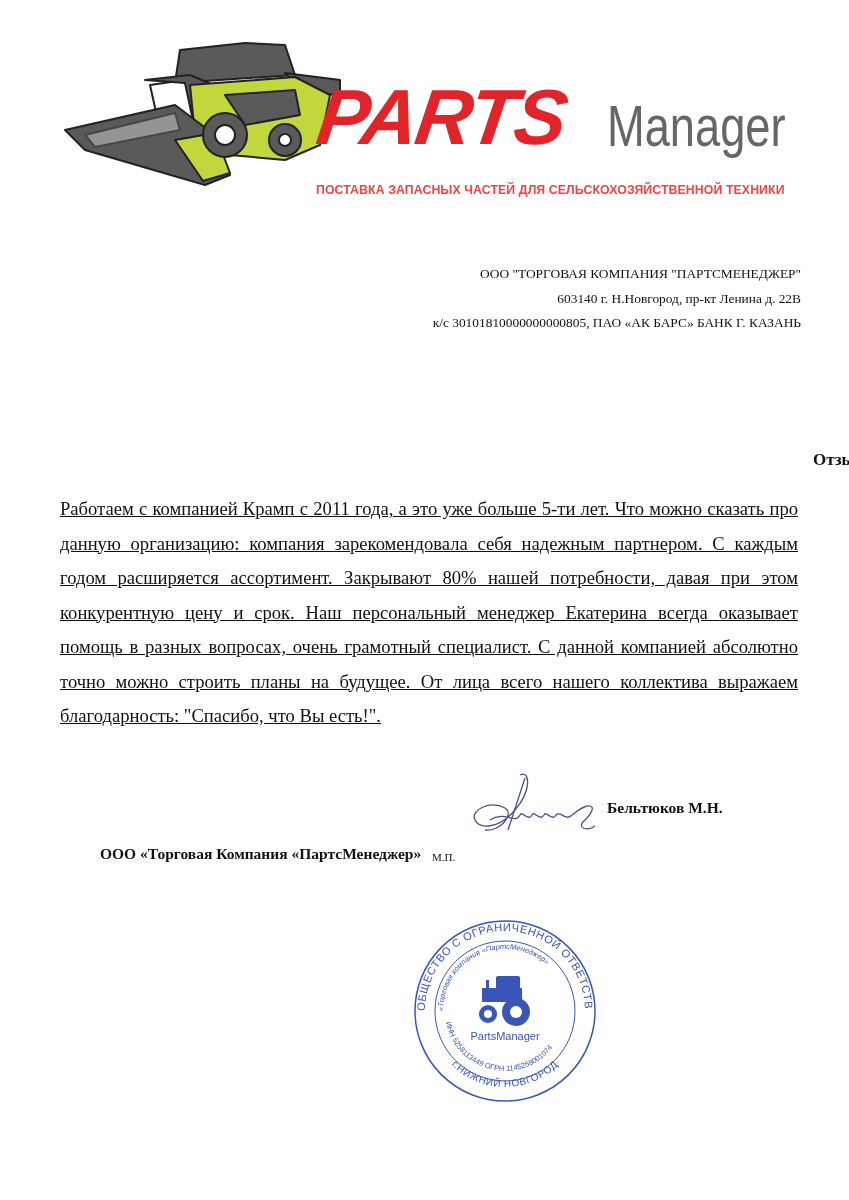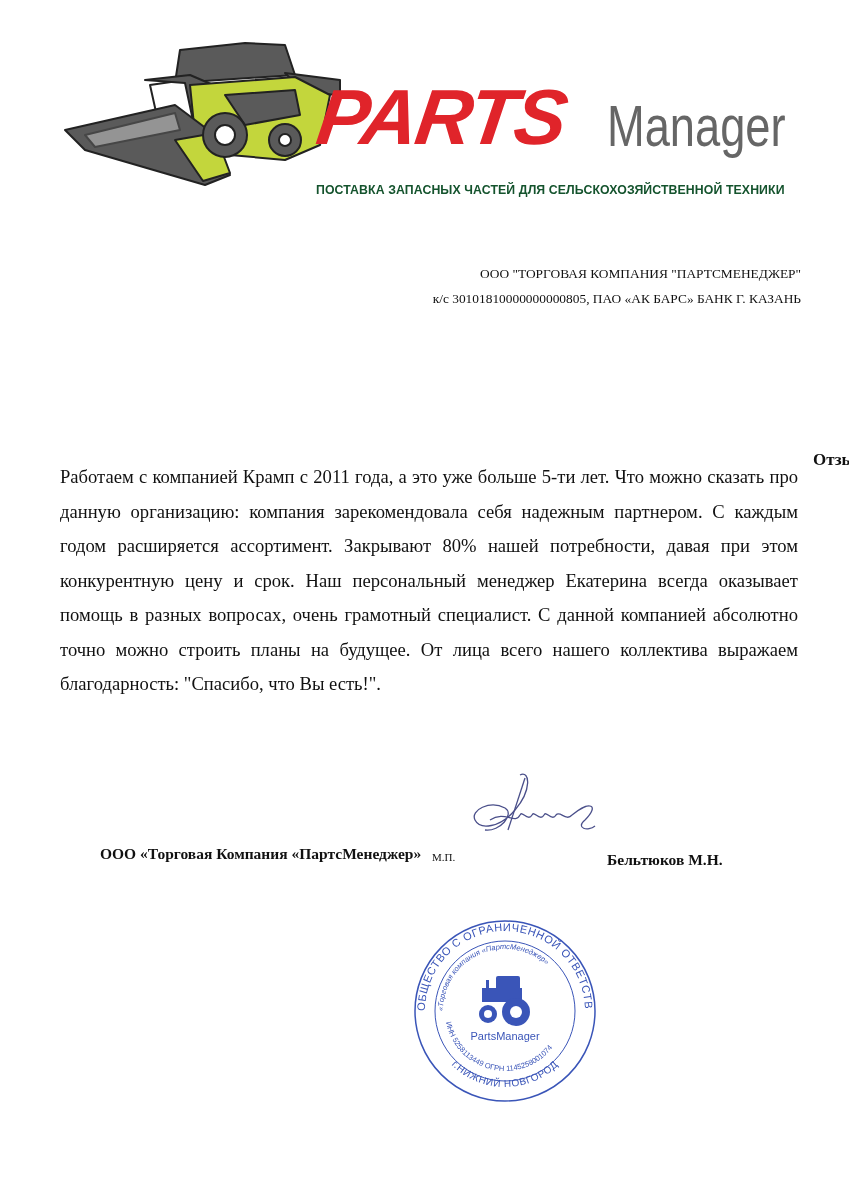--- a/index.html
+++ b/index.html
@@ -1,26 +1,26 @@
 <!DOCTYPE html>
 <html><head>
 <meta charset="utf-8">
 <style>
   html, body { margin:0; padding:0; background:#ffffff; }
   body { width:849px; height:1200px; position:relative; overflow:hidden; font-family:"Liberation Serif", serif; color:#111; }
   .logo { position:absolute; left:55px; top:35px; width:750px; height:170px; }
   .brand-parts { position:absolute; left:318px; top:78px; font-family:"Liberation Sans", sans-serif; font-weight:bold; font-style:italic; font-size:78px; color:#e0242a; letter-spacing:-2px; transform:skewX(-8deg); line-height:1; }
   .brand-manager { position:absolute; left:607px; top:97px; font-family:"Liberation Sans", sans-serif; font-size:58px; color:#666666; line-height:1; transform:scaleX(0.78); transform-origin:left; }
-  .tagline { position:absolute; left:316px; top:183px; font-family:"Liberation Sans", sans-serif; font-weight:bold; font-size:12.3px; color:#14532d; letter-spacing:0.1px; white-space:nowrap; }
+  .tagline { position:absolute; left:316px; top:183px; font-family:"Liberation Sans", sans-serif; font-weight:bold; font-size:12.3px; color:#ef4444; letter-spacing:0.1px; white-space:nowrap; }
   .requisites { position:absolute; right:48px; top:262px; text-align:right; font-size:13.4px; line-height:24.5px; }
   .requisites div { white-space:nowrap; }
   .title { position:absolute; left:15px; width:849px; top:450px; text-align:right; font-weight:bold; font-size:17px; }
-  .body-text { position:absolute; left:60px; width:738px; top:460px; font-size:18.6px; line-height:34.5px; text-align:justify; }
+  .body-text { position:absolute; left:60px; width:738px; top:492px; font-size:18.6px; line-height:34.5px; text-align:justify;text-decoration:underline; }
   .sig-company { position:absolute; left:61px; top:845px; font-weight:bold; font-size:15.5px; white-space:nowrap;margin-left:39px; }
-  .sig-name { position:absolute; left:607px; top:851px; font-weight:bold; font-size:15.5px; white-space:nowrap; }
+  .sig-name { position:absolute; left:607px; top:799px; font-weight:bold; font-size:15.5px; white-space:nowrap; }
   .signature { position:absolute; left:460px; top:770px; width:150px; height:80px; }
   .mp { position:absolute; left:432px; top:851px; font-size:11px; }
   .stamp { position:absolute; left:412px; top:918px; width:186px; height:186px; }
 </style>
 </head>
 <body>
 
 <svg class="logo" viewBox="0 0 750 170" style="position:absolute; left:55px; top:35px;">
   <g stroke="#222" stroke-width="2" stroke-linejoin="round">
 
@@ -44,20 +44,21 @@
     <circle cx="230" cy="105" r="6" fill="#ffffff"></circle>
   </g>
 </svg>
 
 <div class="brand-parts">PARTS</div>
 <div class="brand-manager">Manager</div>
 <div class="tagline">ПОСТАВКА ЗАПАСНЫХ ЧАСТЕЙ ДЛЯ СЕЛЬСКОХОЗЯЙСТВЕННОЙ ТЕХНИКИ</div>
 
 <div class="requisites">
   <div>ООО "ТОРГОВАЯ КОМПАНИЯ "ПАРТСМЕНЕДЖЕР"</div>
+  <div>603140  г. Н.Новгород,  пр-кт Ленина д. 22В</div>
   <div>к/с 30101810000000000805, ПАО «АК БАРС» БАНК Г. КАЗАНЬ</div>
 </div>
 
 <div class="title">Отзыв</div>
 
 <div class="body-text">Работаем с компанией Крамп с 2011 года, а это уже больше 5-ти лет. Что можно сказать про данную организацию: компания зарекомендовала себя надежным партнером.  С каждым годом расширяется ассортимент. Закрывают 80% нашей потребности,  давая при этом конкурентную цену и срок. Наш персональный менеджер Екатерина всегда оказывает помощь в разных вопросах, очень грамотный специалист. С данной компанией абсолютно точно можно строить планы на будущее. От лица всего нашего коллектива выражаем благодарность: "Спасибо, что Вы есть!".</div>
 
 <svg class="signature" viewBox="0 0 150 80">
   <g fill="none" stroke="#4a4f8a" stroke-width="1.3">
     <path d="M60 5 C70 0 72 20 55 40 C40 58 20 60 15 50 C10 40 30 30 45 38 C55 44 40 62 25 60"></path>

